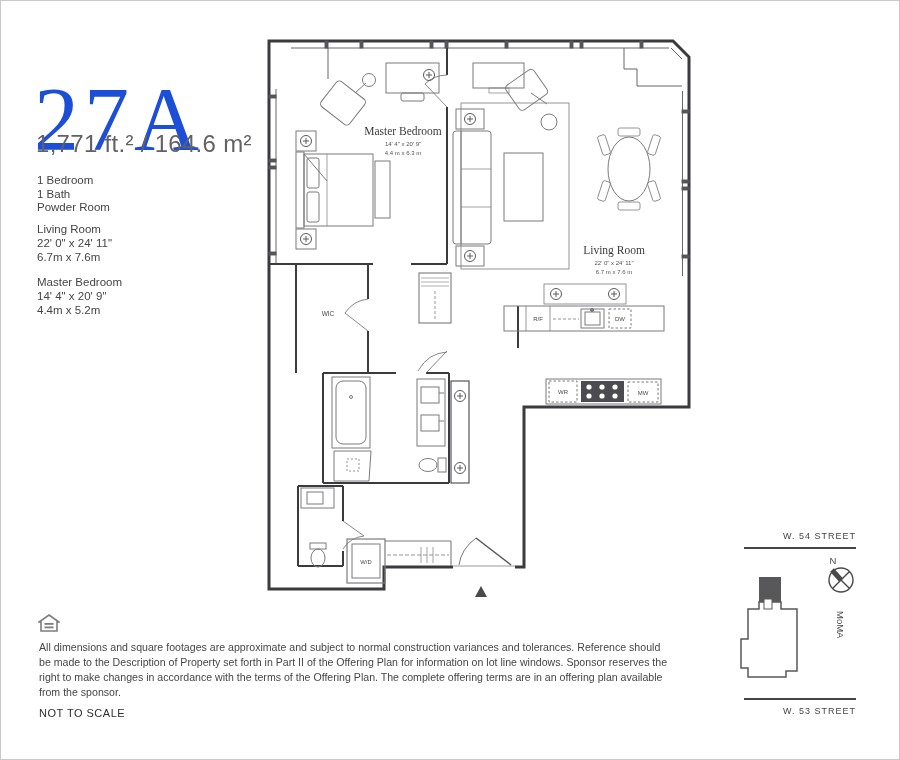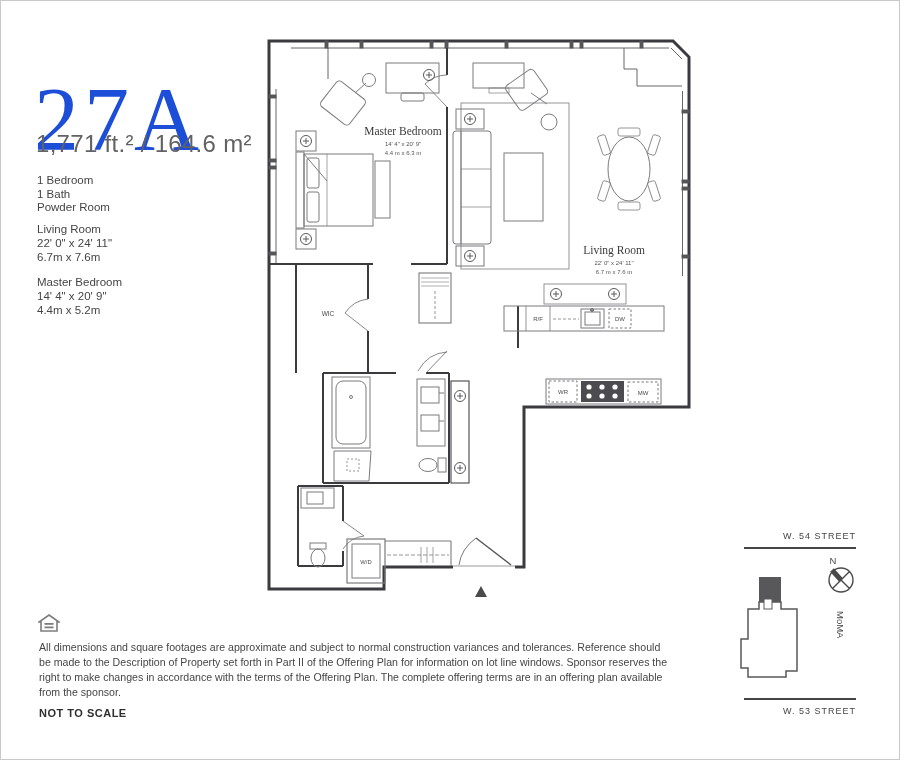--- a/index.html
+++ b/index.html
@@ -7,21 +7,21 @@
         font-family:"Liberation Sans",sans-serif;overflow:hidden;}
   .abs{position:absolute;}
   .unit-number{left:33px;top:30px;font-family:"Liberation Serif","DejaVu Serif",serif;
         font-size:90px;line-height:1;color:#1d4ed8;letter-spacing:5px;margin-top:44px;}
   .unit-area{left:35px;top:129px;font-size:24px;color:#626265;letter-spacing:.3px;}
   .feature-list{left:36px;top:173px;font-size:11.5px;line-height:13.5px;color:#454548;}
   .dim-block{left:36px;font-size:11.5px;line-height:14px;color:#454548;}
   .building-name{left:33px;top:541px;font-size:47px;line-height:1;color:#8f8f92;letter-spacing:2px;}
   .legal{left:38px;top:639px;width:632px;font-size:10.6px;line-height:15px;color:#464649;}
   .file-line{left:38px;top:684px;width:660px;font-size:10.6px;color:#464649;}
-  .scale-note{left:38px;top:706px;font-size:11px;letter-spacing:.5px;color:#2f2f31;font-weight:bold;}
+  .scale-note{left:38px;top:706px;font-size:11px;letter-spacing:.5px;color:#2f2f31;}
   .sitemap{left:735px;top:525px;width:150px;height:210px;}
   .street{position:absolute;left:8px;width:112px;text-align:right;font-size:9px;
         letter-spacing:1px;color:#454548;}
   .street-line{position:absolute;left:8px;width:112px;height:2px;background:#454548;}
   svg text{font-family:"Liberation Sans",sans-serif;}
   svg .serif{font-family:"Liberation Serif","DejaVu Serif",serif;}
 </style>
 </head>
 <body>
 

